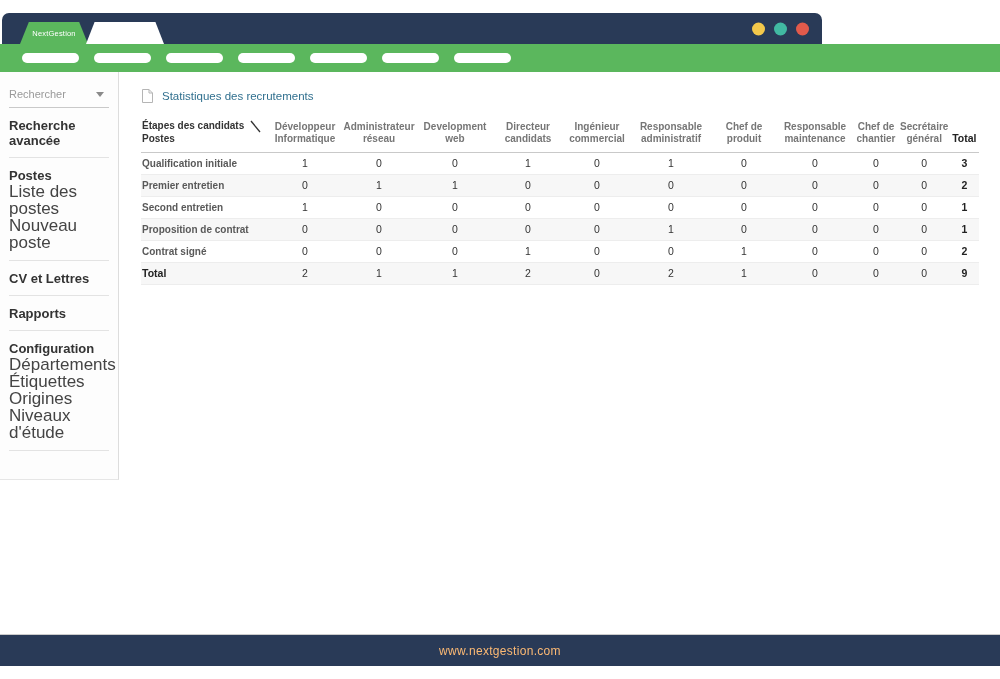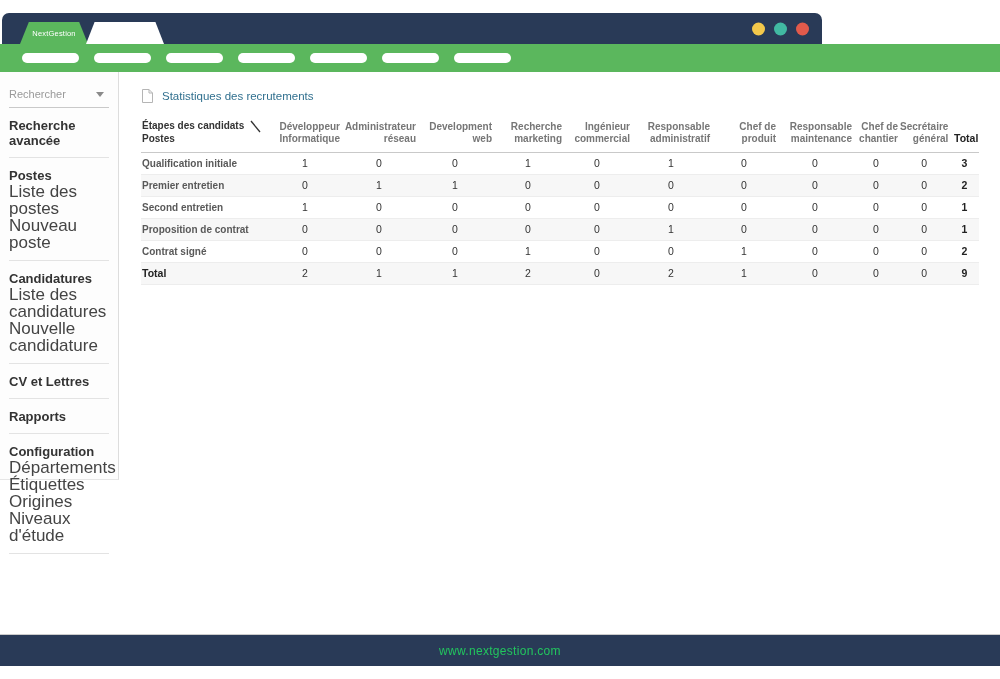--- a/index.html
+++ b/index.html
@@ -50,21 +50,21 @@
   .section:last-child{border-bottom:1px solid #e3e3e3;}
   .section-heading{font-size:13px;font-weight:bold;color:#333333;line-height:15px;cursor:pointer;}
   .section-item{font-size:17px;color:#444444;line-height:17px;cursor:pointer;}
   
   .main{flex:1;padding:16px 0 0 22px;}
   .page-title-row{display:flex;align-items:center;gap:8px;}
   .doc-icon{display:inline-flex;}
   .page-title{color:#31708f;font-size:11.5px;text-decoration:none;cursor:pointer;}
   table{border-collapse:collapse;table-layout:fixed;margin-top:14px;}
   th{
-    font-size:10px;font-weight:bold;color:#767676;text-align:right;
+    font-size:10px;font-weight:bold;color:#767676;text-align:center;
     vertical-align:bottom;line-height:1.25;padding:2px 1px 6px 1px;
     border-bottom:1px solid #c9c9c9;
   }
   th.corner{text-align:left;color:#333333;font-size:10px;vertical-align:bottom;}
   th.total-col{color:#222222;font-size:10.5px;}
   .corner-line1{display:inline-block;}
   .corner-diag{vertical-align:top;margin-left:6px;}
   td{
     font-size:10.5px;color:#333333;text-align:center;height:21px;
     padding:0 1px;border-bottom:1px solid #ededed;
@@ -72,21 +72,21 @@
   td.row-label{text-align:left;font-weight:bold;color:#595959;font-size:10px;}
   tbody tr:nth-child(even){background:#f7f7f7;}
   td.total-col{font-weight:bold;color:#222222;}
   tr.total-row td.row-label{color:#222222;font-size:10.5px;}
   
   .footer{
     position:absolute;left:0;top:634px;width:1000px;height:31px;
     background:#293a57;border-top:1px solid #cccccc;
     display:flex;align-items:center;justify-content:center;
   }
-  .footer span{color:#22c55e;font-size:12px;letter-spacing:.3px;}
+  .footer span{color:#fdba74;font-size:12px;letter-spacing:.3px;}
 </style>
 </head>
 <body>
 
 <div class="top-strip"></div>
 
 <div class="titlebar">
   <div class="tab tab-brand">
     <span>NextGestion</span>
   </div>
@@ -115,25 +115,20 @@
       <span class="caret"></span>
     </div>
     <div id="sidebar-sections">
         <div class="section">
           <div class="section-heading">Recherche avancée</div>
         </div>
         <div class="section">
           <div class="section-heading">Postes</div>
           <div class="section-item">Liste des postes</div>
           <div class="section-item">Nouveau poste</div>
-        </div>
-        <div class="section">
-          <div class="section-heading">Candidatures</div>
-          <div class="section-item">Liste des candidatures</div>
-          <div class="section-item">Nouvelle candidature</div>
         </div>
         <div class="section">
           <div class="section-heading">CV et Lettres</div>
         </div>
         <div class="section">
           <div class="section-heading">Rapports</div>
         </div>
         <div class="section">
           <div class="section-heading">Configuration</div>
           <div class="section-item">Départements</div>
@@ -170,21 +165,21 @@
           <col style="width: 30px;">
         </colgroup>
         <thead>
           <tr>
             <th class="corner"><span class="corner-line1">Étapes des candidats</span><svg width="11" height="13" class="corner-diag">
                 <line x1="1" y1="1" x2="10" y2="12" stroke="#333333" stroke-width="1.3"></line>
               </svg><div class="corner-line2">Postes</div></th>
             <th>Développeur Informatique</th>
             <th>Administrateur réseau</th>
             <th>Development web</th>
-            <th>Recherche marketing</th>
+            <th>Directeur candidats</th>
             <th>Ingénieur commercial</th>
             <th>Responsable administratif</th>
             <th>Chef de produit</th>
             <th>Responsable maintenance</th>
             <th>Chef de chantier</th>
             <th>Secrétaire général</th>
             <th class="total-col">Total</th>
           </tr>
         </thead>
         <tbody>

